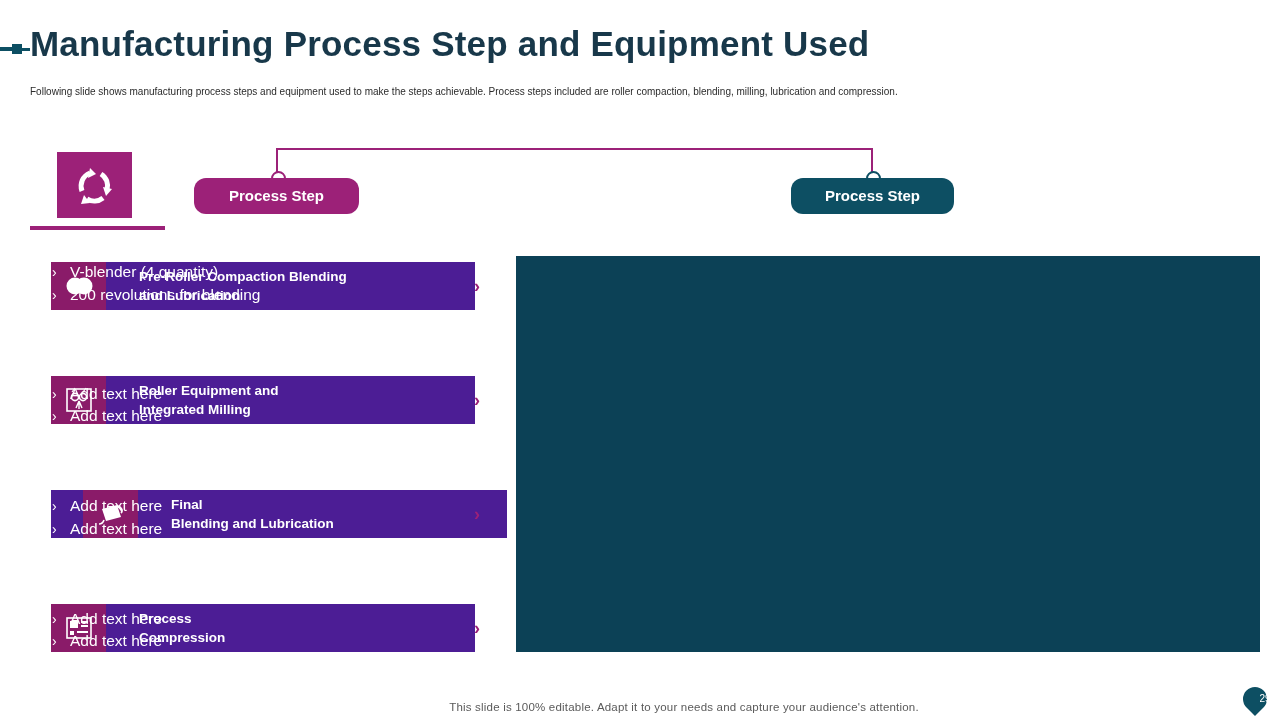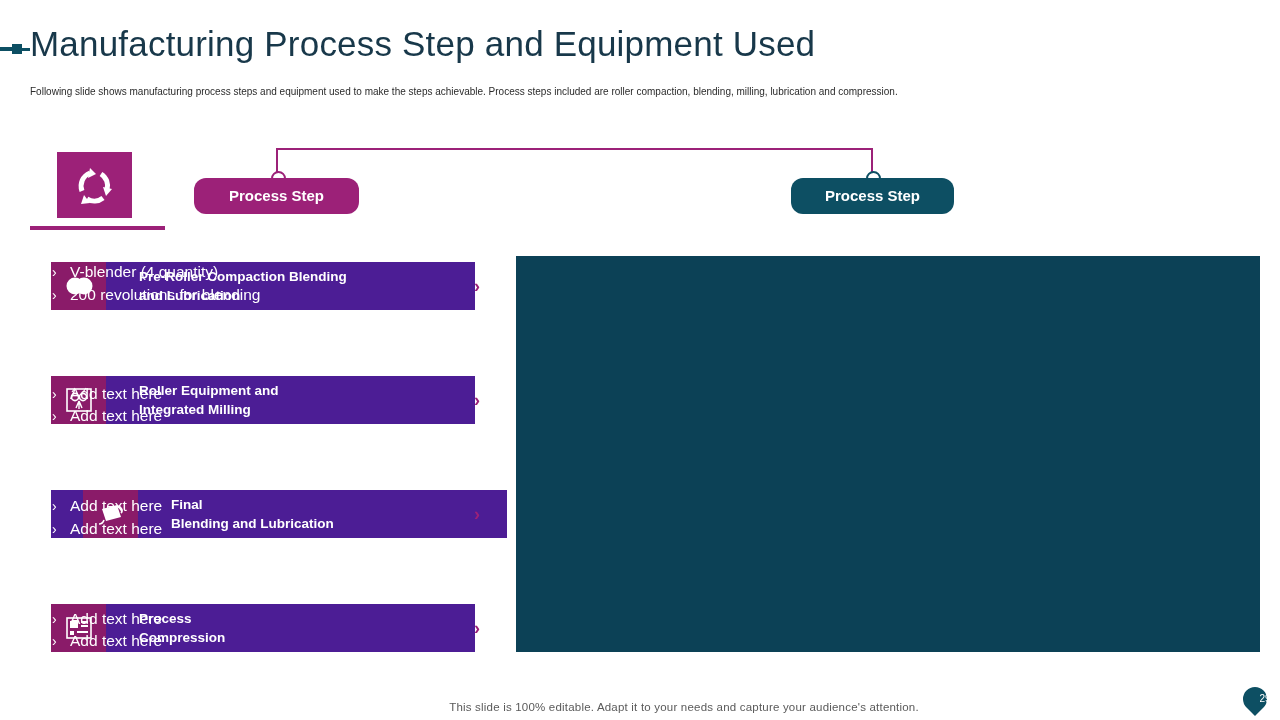--- a/index.html
+++ b/index.html
@@ -52,21 +52,21 @@
     width: 8px;
     height: 3px;
     background: #0d4f63;
   }
   .slide-title {
     position: absolute;
     left: 30px;
     top: 24px;
     font-size: 35px;
     color: #18384a;
-    font-weight: normal;
+    font-weight: bold;
     letter-spacing: 0.2px;
     white-space: nowrap;
   }
   .slide-subtitle {
     position: absolute;
     left: 30px;
     top: 84px;
     width: 1190px;
     font-size: 10px;
     color: #2b2b2b;

